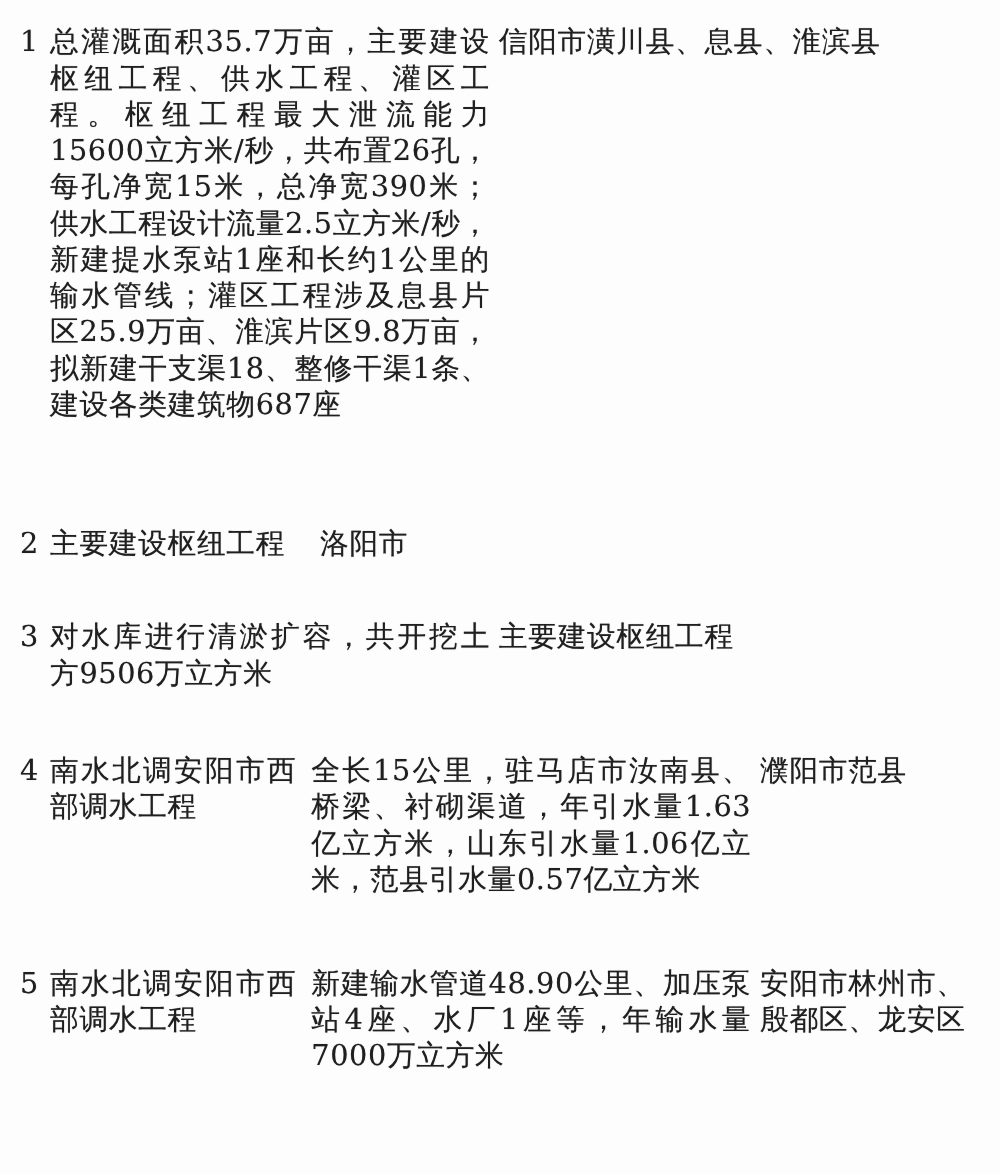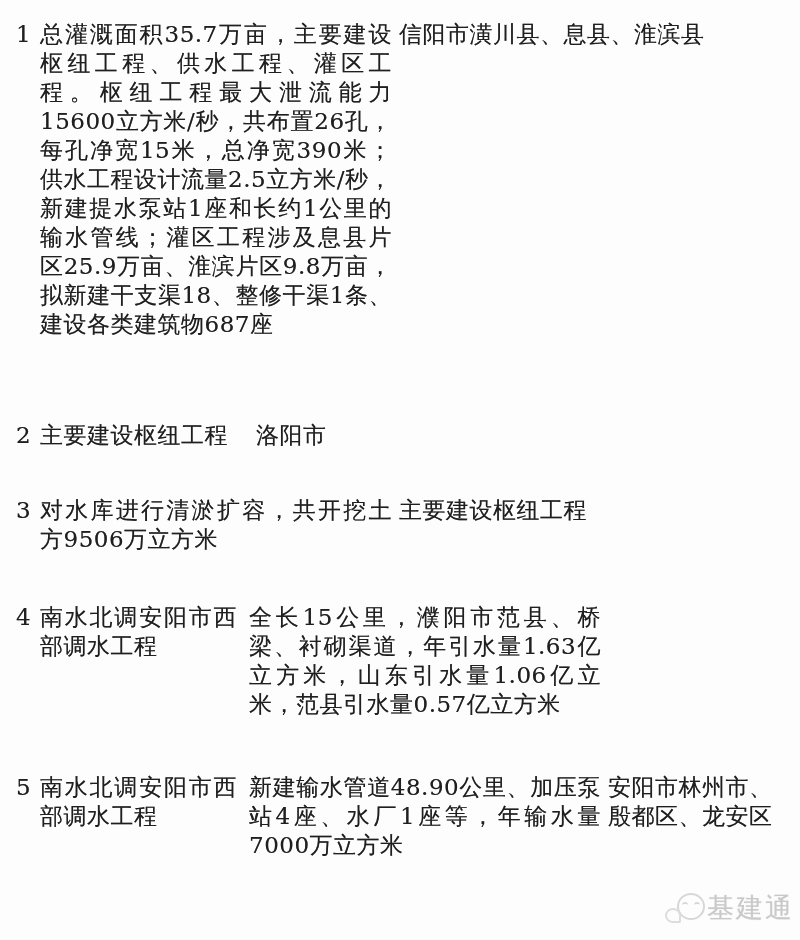--- a/index.html
+++ b/index.html
@@ -129,31 +129,25 @@
 
   <div class="row row-3">
     <div class="c-no">3</div>
     <div class="c-desc">对水库进行清淤扩容，共开挖土方9506万立方米</div>
     <div class="c-loc">主要建设枢纽工程</div>
   </div>
 
   <div class="row row-4">
     <div class="c-no">4</div>
     <div class="c-name">南水北调安阳市西部调水工程</div>
-    <div class="c-desc">全长15公里，濮阳市范县、桥梁、衬砌渠道，年引水量1.63亿立方米，山东引水量1.06亿立米，范县引水量0.57亿立方米</div>
+    <div class="c-desc">全长15公里，驻马店市汝南县、桥梁、衬砌渠道，年引水量1.63亿立方米，山东引水量1.06亿立米，范县引水量0.57亿立方米</div>
+    <div class="c-loc">濮阳市范县</div>
   </div>
 
   <div class="row row-5">
     <div class="c-no">5</div>
     <div class="c-name">南水北调安阳市西部调水工程</div>
     <div class="c-desc">新建输水管道48.90公里、加压泵站4座、水厂1座等，年输水量7000万立方米</div>
     <div class="c-loc">安阳市林州市、殷都区、龙安区</div>
   </div>
 
-  <div class="watermark">
-    <div class="wm-icon">
-      <div class="wm-face"></div>
-      <div class="wm-bubble"></div>
-    </div>
-    <div class="wm-label">基建通</div>
-  </div>
 
 </div>
 
 </body></html>

